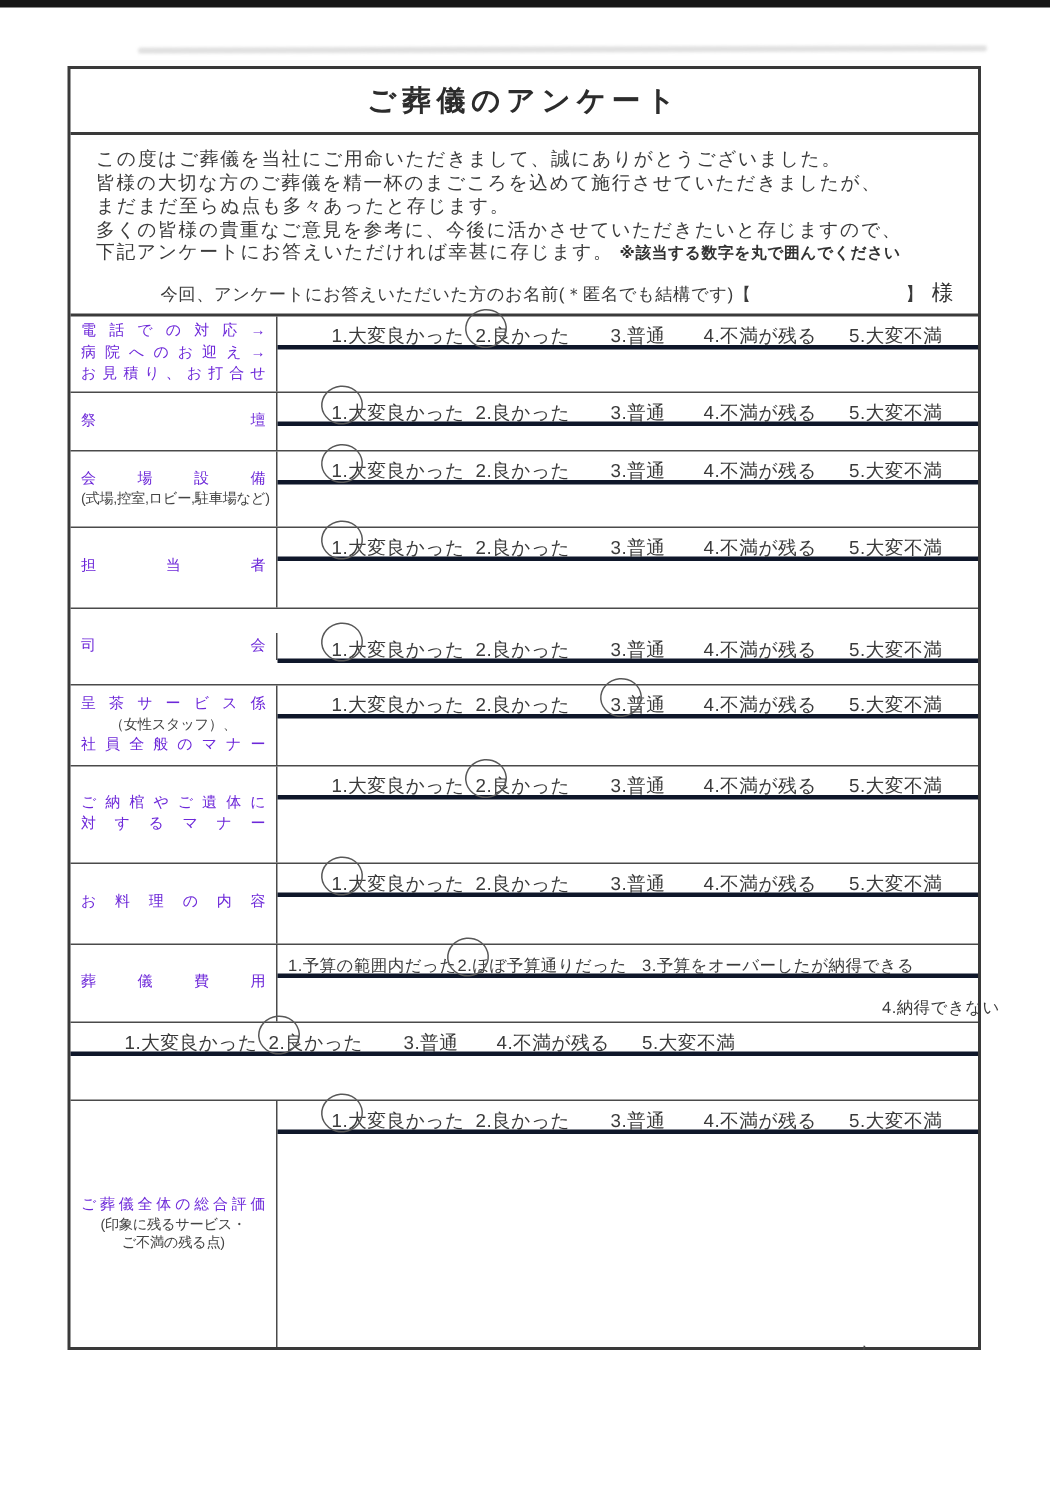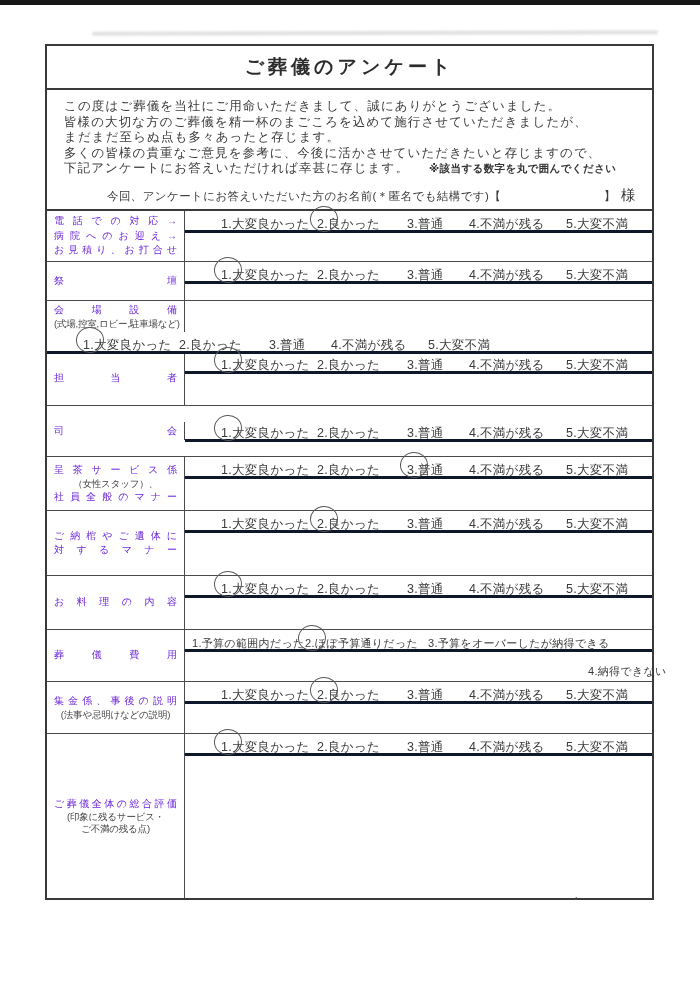--- a/index.html
+++ b/index.html
@@ -14,21 +14,21 @@
     background:#c2c2c2; opacity:.5; filter:blur(1px); border-radius:3px; transform:rotate(-.15deg);
   }
   .form {
     position:absolute; left:45px; top:44px; width:609px; height:856px;
     border:2px solid #3a3a3a; background:#fff;
   }
   .title-box { height:44px; border-bottom:2px solid #3a3a3a; display:flex; align-items:center; justify-content:center; }
   .title-box h1 { font-size:19px; font-weight:bold; letter-spacing:4px; color:#2c2c2c; }
   .intro { height:119px; padding:9px 14px 0 17px; font-size:12.5px; letter-spacing:1.1px; line-height:15.6px; color:#3b3b3b; }
   .intro-line { white-space:nowrap; }
-  .note { font-size:10.5px; font-weight:bold; letter-spacing:.4px; margin-left:20px; color:#333; }
+  .note { font-size:10.5px; font-weight:bold; letter-spacing:.4px; margin-left:4px; color:#333; }
   .name-line { margin-top:11px; padding:0 2px 0 43px; font-size:11.5px; letter-spacing:.4px; display:flex; align-items:baseline; white-space:nowrap; }
   .name-blank { flex:1; }
   .name-close { font-size:12px; }
   .sama { font-size:14.5px; margin-left:5px; color:#333; }
   .qtable { border-top:2px solid #3a3a3a; }
   .trow { display:flex; border-bottom:1.5px solid #4a4a4a; }
   .trow:last-child { border-bottom:none; }
   .label-cell {
     width:138px; border-right:1.5px solid #4a4a4a; padding:2px 7px;
     display:flex; flex-direction:column; justify-content:center;
@@ -106,21 +106,21 @@
               <span class="opt" style="left: 36px;">1.大変良かった</span>
               <span class="opt" style="left: 132px;">2.良かった</span>
               <span class="opt" style="left: 222px;">3.普通</span>
               <span class="opt" style="left: 284px;">4.不満が残る</span>
               <span class="opt" style="left: 381px;">5.大変不満</span>
               <span class="sel-circle" style="left: 29px;"></span>
             </div>
             <div class="comment-area"></div>
           </div>
         </div>
-        <div class="trow" style="height: 51px; flex-direction: column;">
+        <div class="trow" style="height: 51px;">
           <div class="label-cell">
             <div class="lbl-main">会場設備</div>
             <div class="lbl-small">(式場,控室,ロビー,駐車場など)</div>
           </div>
           <div class="opts-cell">
             <div class="opts-strip">
               <span class="opt" style="left: 36px;">1.大変良かった</span>
               <span class="opt" style="left: 132px;">2.良かった</span>
               <span class="opt" style="left: 222px;">3.普通</span>
               <span class="opt" style="left: 284px;">4.不満が残る</span>
@@ -222,24 +222,20 @@
               <span class="opt narrow" style="left: 7px;">1.予算の範囲内だった</span>
               <span class="opt narrow" style="left: 120px;">2.ほぼ予算通りだった</span>
               <span class="opt narrow" style="left: 243px;">3.予算をオーバーしたが納得できる</span>
               <span class="opt narrow" style="left: 403px; margin-top: 28px;">4.納得できない</span>
               <span class="sel-circle" style="left: 113px;"></span>
             </div>
             <div class="comment-area"></div>
           </div>
         </div>
         <div class="trow" style="height: 52px;">
-          <div class="label-cell">
-            <div class="lbl-main">集金係、事後の説明</div>
-            <div class="lbl-small">(法事や忌明けなどの説明)</div>
-          </div>
           <div class="opts-cell">
             <div class="opts-strip">
               <span class="opt" style="left: 36px;">1.大変良かった</span>
               <span class="opt" style="left: 132px;">2.良かった</span>
               <span class="opt" style="left: 222px;">3.普通</span>
               <span class="opt" style="left: 284px;">4.不満が残る</span>
               <span class="opt" style="left: 381px;">5.大変不満</span>
               <span class="sel-circle" style="left: 125px;"></span>
             </div>
             <div class="comment-area"></div>

